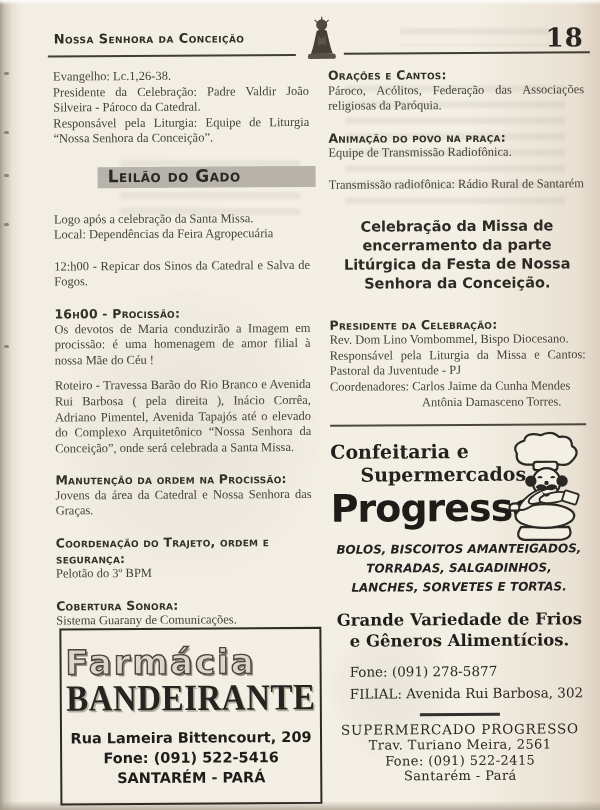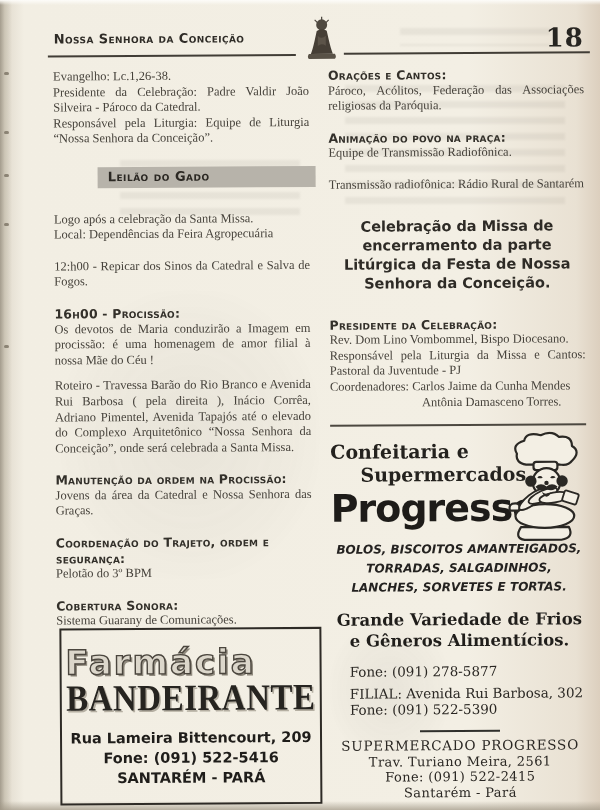--- a/index.html
+++ b/index.html
@@ -37,21 +37,21 @@
   .col { position:absolute; top:68px; width:256px; font-size:12.5px; line-height:15.6px; }
   .col.left { left:55px; }
   .col.right { left:330px; }
   .para { text-align:justify; margin:0 0 0 0; }
   .gap-s { height:10px; } .gap-m { height:16px; } .gap-l { height:24px; }
   .sc { font-family:"DejaVu Sans",sans-serif; font-weight:bold; font-variant:small-caps;
     font-size:12.5px; letter-spacing:.2px; color:#33302a; }
 
   .leilao-bar { margin:20px 0 0 44px; width:202px; background:#b7b3aa; padding:2px 6px 3px 10px;
     font-family:"DejaVu Sans",sans-serif; font-weight:bold; font-variant:small-caps;
-    font-size:13px; color:#2b2823; letter-spacing:.5px; }
+    font-size:17px; color:#2b2823; letter-spacing:.5px; }
 
   
   .missa-head { text-align:center; font-family:"DejaVu Sans",sans-serif; font-weight:bold;
     font-size:14.5px; line-height:19px; color:#2e2b26; margin:0 2px; }
 
   .rule-full { height:2px; background:#4c4840; margin:14px 0 0 0; }
 
   
   .prog { position:relative; margin-top:14px; }
   .prog-tag { font-family:"DejaVu Serif",serif; font-weight:bold; font-size:19px; color:#24221e; line-height:23px; }
@@ -228,21 +228,20 @@
 
         <div class="prog-variety">
           <div>Grande Variedade de Frios</div>
           <div>e Gêneros Alimentícios.</div>
         </div>
 
         <div class="prog-addr">
           <div>Fone: (091) 278-5877</div>
           <div class="blockgap"></div>
           <div>FILIAL: Avenida Rui Barbosa, 302</div>
-          <div>Fone: (091) 522-5390</div>
         </div>
 
         <div class="rule-short"></div>
 
         <div class="store">
           <div class="nm">SUPERMERCADO PROGRESSO</div>
           <div>Trav. Turiano Meira, 2561</div>
           <div>Fone: (091) 522-2415</div>
           <div>Santarém  -  Pará</div>
         </div>

